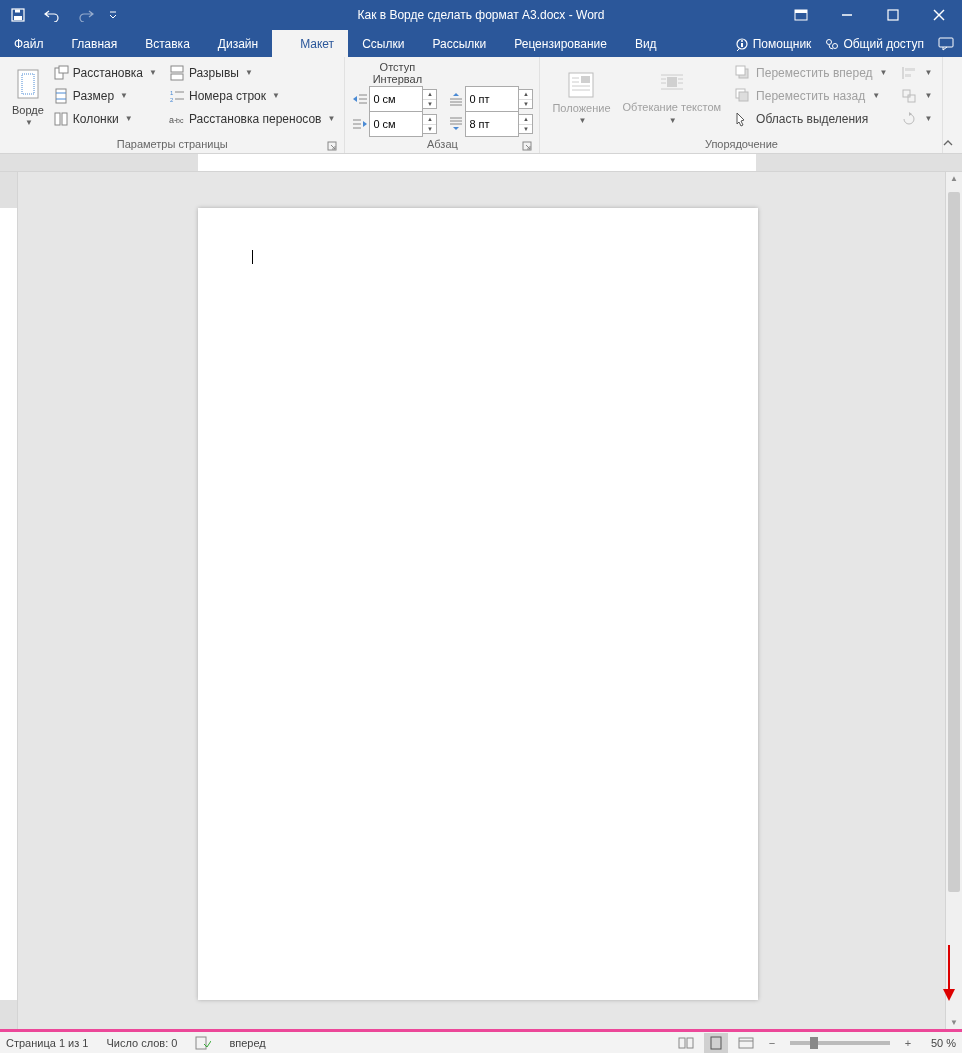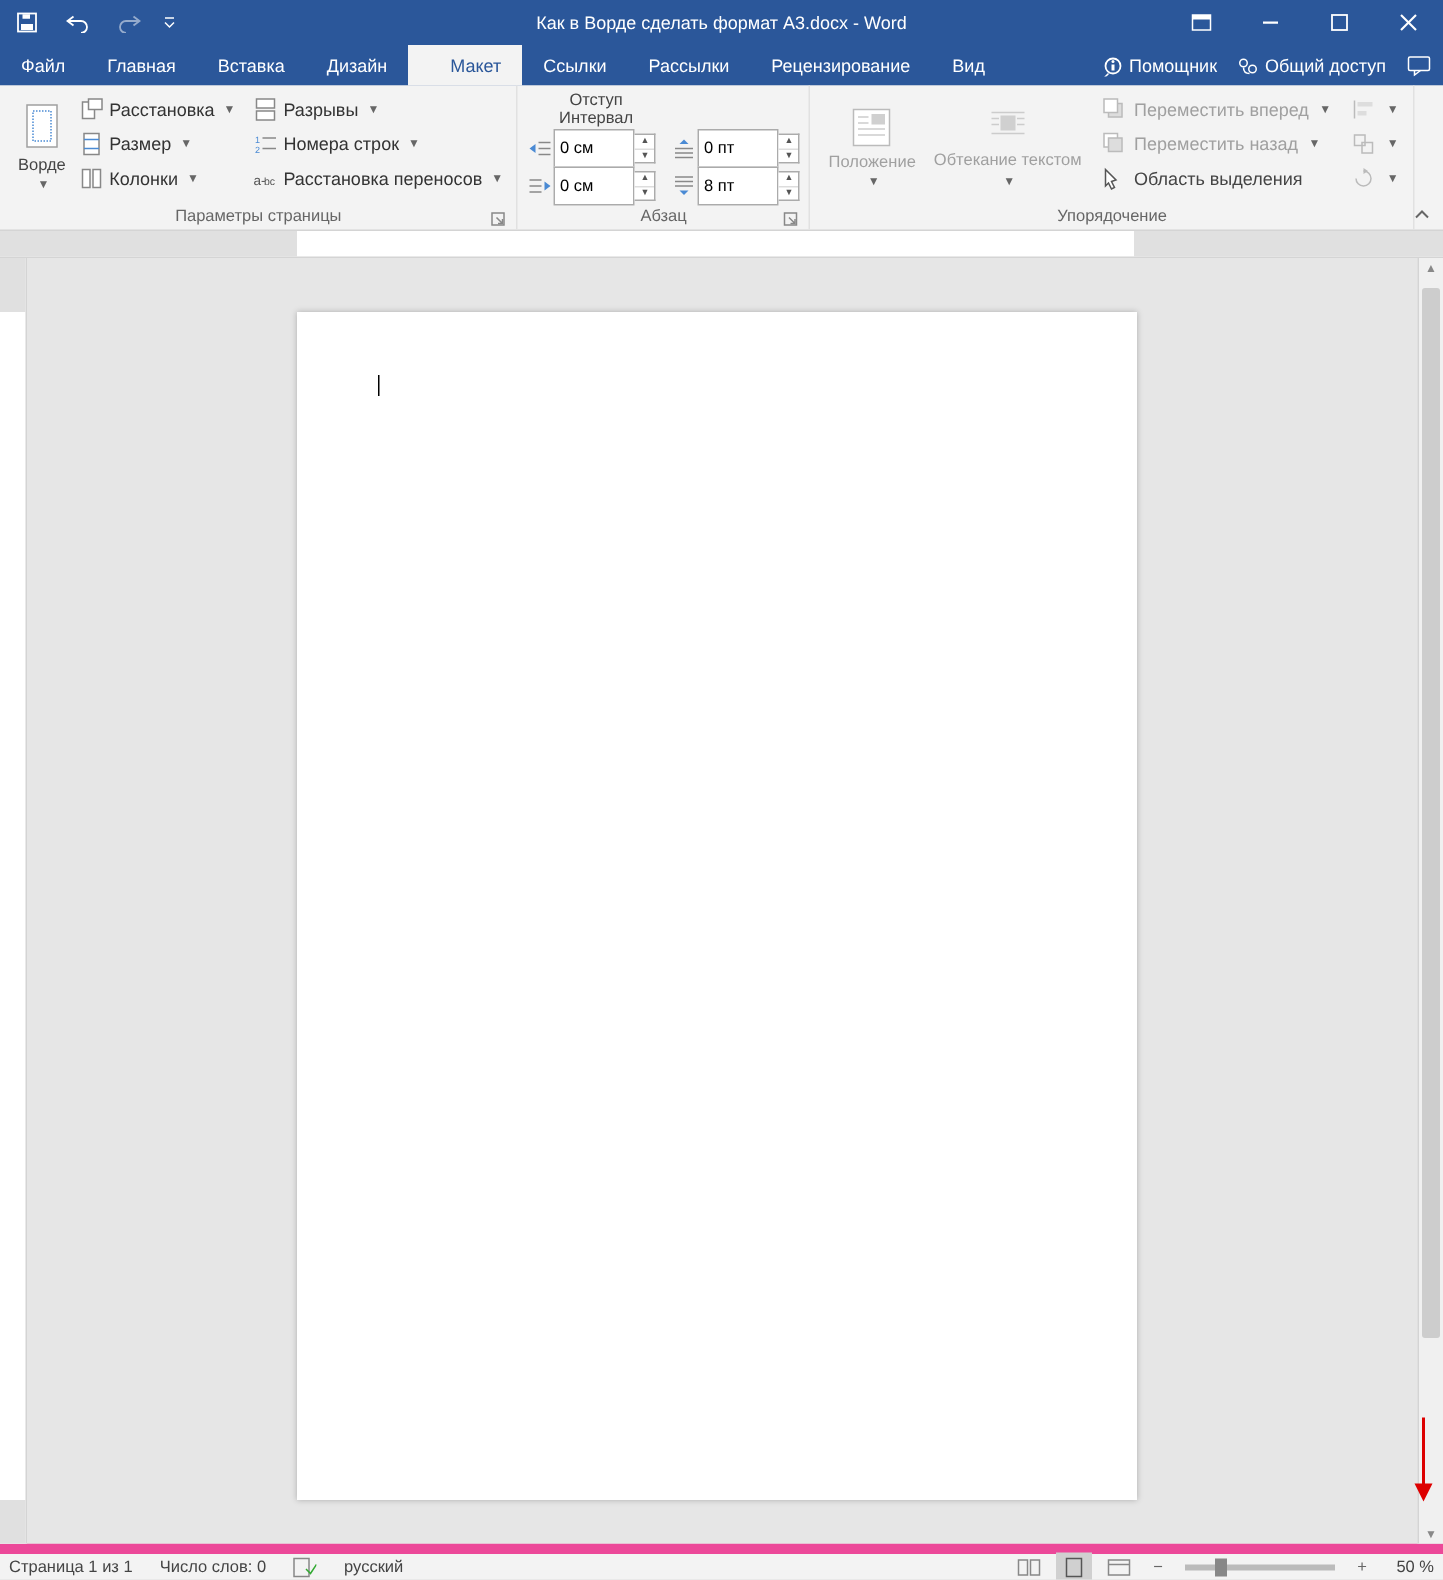--- a/index.html
+++ b/index.html
@@ -56,21 +56,21 @@
 .workarea { position: relative; height: 857px; background: #e6e6e6; display:flex; }
 .ruler-v { width: 18px; background: #fff; border-right: 1px solid #d4d4d4; position:relative;}
 .doc-viewport { flex: 1; overflow: hidden; position: relative; }
 .page { position: absolute; left: 180px; top: 36px; width: 560px; height: 792px; background: #fff; box-shadow: 0 0 4px rgba(0,0,0,0.25); }
 .cursor-blink { position: absolute; left: 54px; top: 42px; width: 1px; height: 14px; background: #000; }
 .scrollbar-v { width: 17px; background: #f0f0f0; border-left: 1px solid #d4d4d4; position: relative; }
 .scroll-thumb { position: absolute; left: 2px; right: 2px; top: 20px; height: 700px; background: #cdcdcd; border-radius: 2px; }
 .red-arrow { position: absolute; right: 4px; bottom: 26px; }
 
 
-.statusbar { height: 24px; background: #f3f3f3; border-top: 7px solid #ec4899; display: flex; align-items: center; font-size: 11px; color: #444; padding: 0 6px; gap: 18px; }
+.statusbar { height: 24px; background: #f3f3f3; border-top: 3px solid #ec4899; display: flex; align-items: center; font-size: 11px; color: #444; padding: 0 6px; gap: 18px; }
 .statusbar-right { margin-left: auto; display: flex; align-items: center; gap: 6px; }
 .view-btn { width: 24px; height: 20px; display:flex; align-items:center; justify-content:center; cursor:pointer; color:#666;}
 .view-btn.active { background: #d0d0d0; }
 .zoom-slider { width: 100px; height: 4px; background: #bbb; position: relative; margin: 0 4px; }
 .zoom-handle { position: absolute; top: -4px; left: 20px; width: 8px; height: 12px; background: #888; }
 
 svg { display: block; }
 </style>
 </head>
 <body>
@@ -456,21 +456,21 @@
 
 <div class="statusbar">
   <span style="cursor:pointer">Страница 1 из 1</span>
   <span style="cursor:pointer">Число слов: 0</span>
   <span style="cursor:pointer">
       <svg width="16" height="14">
         <rect x="1" y="1" width="10" height="12" fill="none" stroke="#888"></rect>
         <path d="M9 8 L12 11 L16 5" fill="none" stroke="#3a3"></path>
       </svg>
     </span>
-  <span style="cursor:pointer">русский</span>
+  <span style="cursor:pointer">вперед</span>
   <div class="statusbar-right">
     <div class="view-btn">
         <svg width="16" height="12">
           <rect x="1" y="1" width="6" height="10" fill="none" stroke="#888"></rect>
           <rect x="9" y="1" width="6" height="10" fill="none" stroke="#888"></rect>
         </svg>
       </div>
     <div class="view-btn active">
         <svg width="14" height="14">
           <rect x="2" y="1" width="10" height="12" fill="none" stroke="#555"></rect>

